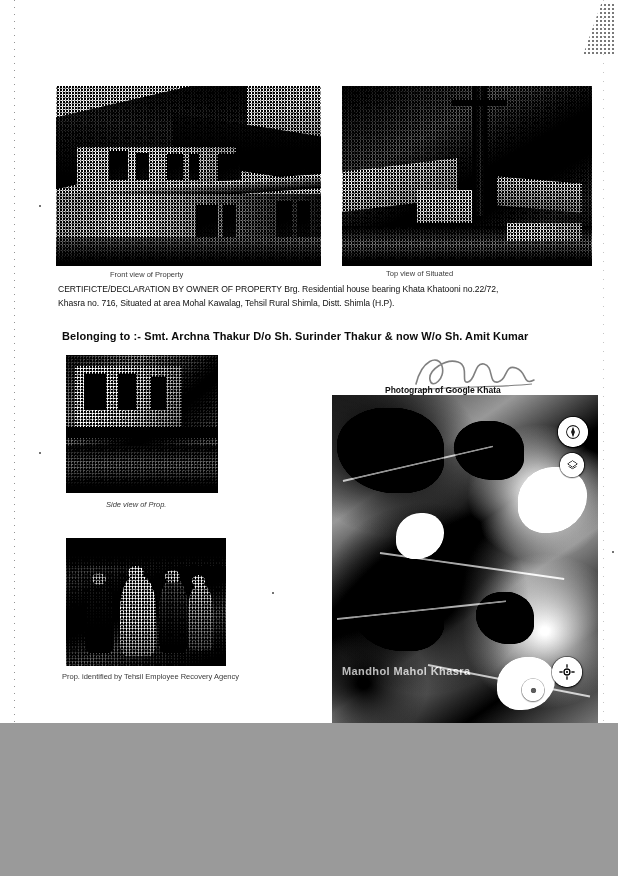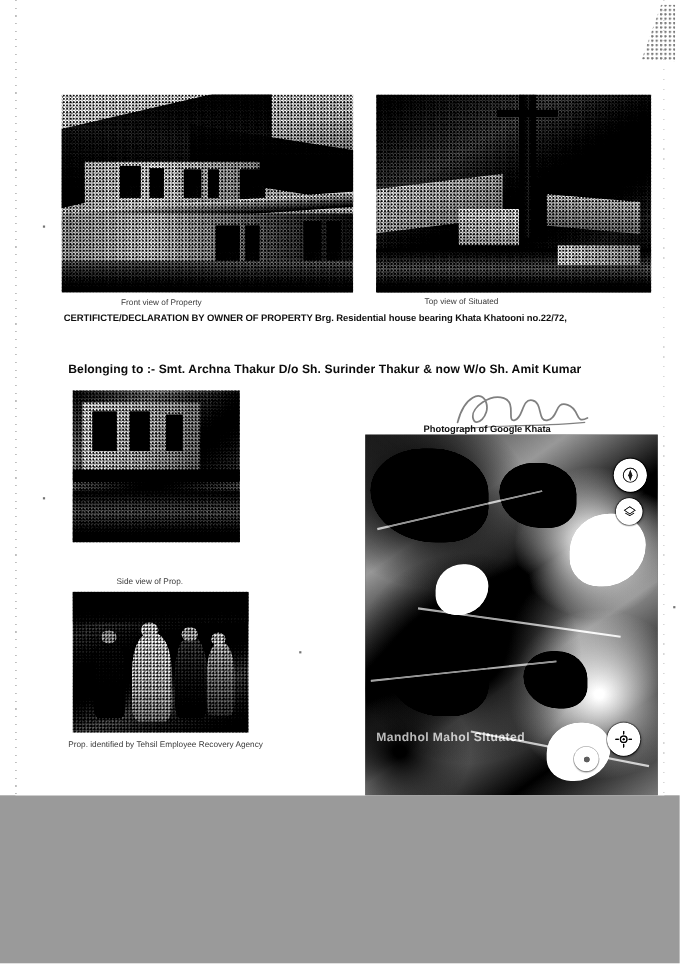--- a/index.html
+++ b/index.html
@@ -302,29 +302,29 @@
   
   .caption {
     position: absolute;
     font-size: 7.5px;
     color: #3a3a3a;
     font-family: "Liberation Sans", sans-serif;
     white-space: nowrap;
   }
   #cap-front   { left: 96px;  top: 270px; }
   #cap-top     { left: 372px; top: 269px; }
-  #cap-side    { left: 92px;  top: 524px; }
+  #cap-side    { left: 92px;  top: 500px; font-style: italic; }
   #cap-people  { left: 48px;  top: 672px; }
   #cap-map     { left: 371px; top: 385px; color:#0f0f0f; font-size: 8.5px; font-weight: bold; }
 
   #body-text {
     position: absolute;
     left: 44px; top: 283px; width: 520px;
     font-size: 8.6px;
-    font-weight: bold;
+    font-weight: normal;
     color: #101010;
     line-height: 13.5px;
     letter-spacing: -.05px;
   }
   #body-text .line { white-space: nowrap; }
 
   #belonging {
     position: absolute;
     left: 48px; top: 330px;
     font-size: 11px;
@@ -402,20 +402,21 @@
       <div class="crosspiece"></div>
       <div class="bottomstrip"></div>
       <div class="light"></div>
       <div class="noise"></div>
       <div class="speckle"></div>
     </div>
     <div class="caption" id="cap-top">Top view of Situated</div>
 
     <div id="body-text">
       <div class="line">CERTIFICTE/DECLARATION BY OWNER OF PROPERTY Brg. Residential house bearing Khata Khatooni no.22/72,</div>
+      <div class="line">Khasra no. 716, Situated at area Mohal Kawalag, Tehsil Rural Shimla, Distt. Shimla (H.P).</div>
     </div>
 
     <div id="belonging">Belonging to :- Smt. Archna Thakur D/o Sh. Surinder Thakur &amp; now W/o Sh. Amit Kumar</div>
 
     <div class="photo" id="photo-side">
       <div class="bgv"></div>
       <div class="facade"></div>
       <div class="bwin bw1"></div>
         <div class="bwin bw2"></div>
         <div class="bwin bw3"></div>
@@ -458,21 +459,21 @@
       <div class="dark-blotch b3"></div>
       <div class="dark-blotch b4"></div>
       <div class="light-blotch l1"></div>
       <div class="light-blotch l2"></div>
       <div class="light-blotch l3"></div>
       <div class="ridge r1"></div>
       <div class="ridge r2"></div>
       <div class="ridge r3"></div>
       <div class="ridge r4"></div>
 
-      <div class="map-watermark">Mandhol Mahol Situated</div>
+      <div class="map-watermark">Mandhol Mahol Khasra</div>
 
       <div class="map-btn" id="map-btn-compass">
         <svg width="16" height="16" viewBox="0 0 16 16" aria-hidden="true">
           <circle cx="8" cy="8" r="6.4" fill="none" stroke="#3c3c3c" stroke-width="1.1"></circle>
           <path d="M8 2.6 L10 8 L8 13.4 L6 8 Z" fill="#3c3c3c"></path>
         </svg>
       </div>
 
       <div class="map-btn" id="map-btn-layers">
         <svg width="13" height="13" viewBox="0 0 16 16" aria-hidden="true">

